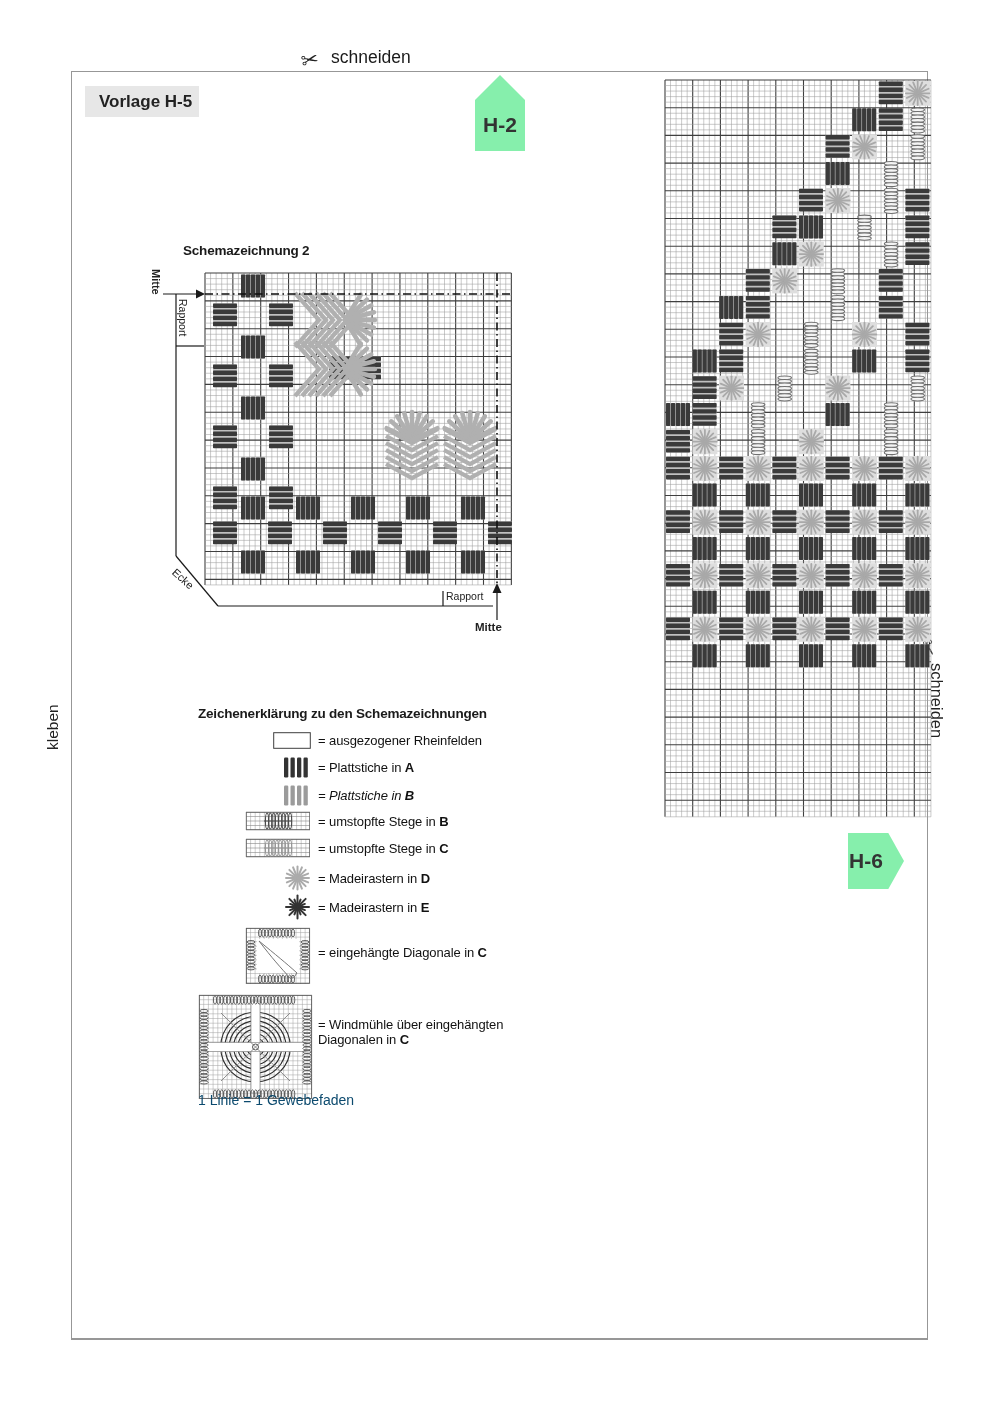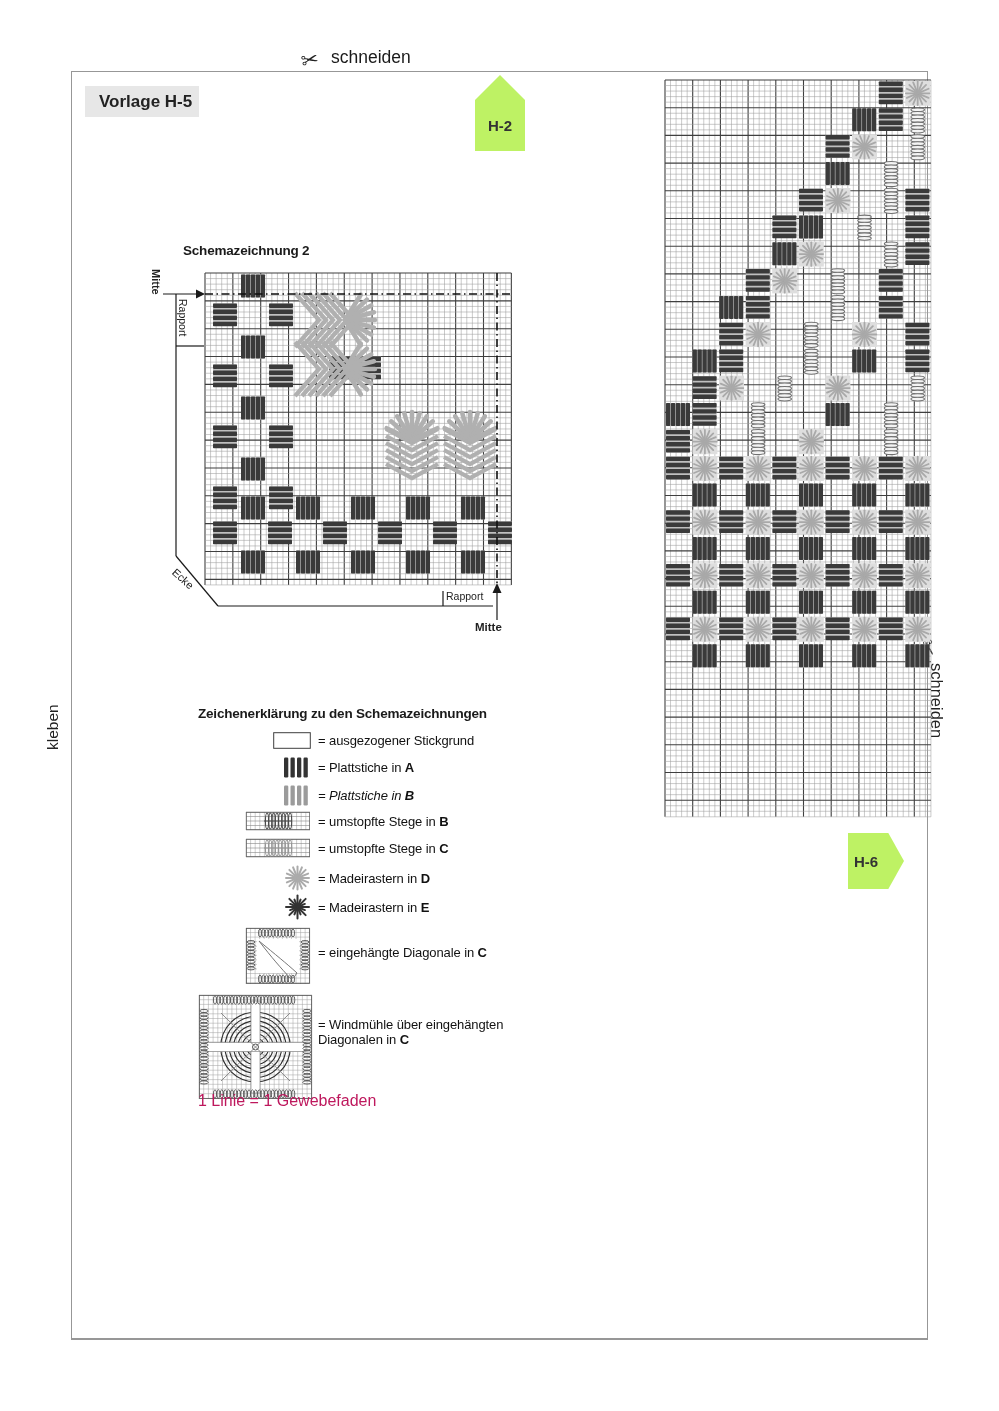--- a/index.html
+++ b/index.html
@@ -5,39 +5,39 @@
   html,body{margin:0;padding:0;background:#fff;}
   .sheet{position:relative;width:999px;height:1411px;background:#fff;overflow:hidden;
          font-family:"Liberation Sans",sans-serif;color:#1a1a1a;}
   .abs{position:absolute;}
   .frame{left:71px;top:71px;width:855px;height:1266px;border:1.5px solid #979797;border-bottom-width:2px;}
   .hdr-scissors{left:301px;top:48px;font-size:21px;transform:rotate(-12deg);color:#222;}
   .hdr-cut-text{left:331px;top:47px;font-size:17.5px;}
   .copyright{right:66px;top:54px;font-size:12px;letter-spacing:-.3px;color:#111;}
   .vorlage{left:85px;top:86px;width:114px;height:31px;background:#e7e7e7;
            font-weight:bold;font-size:17px;color:#222;line-height:31px;padding-left:14px;box-sizing:border-box;}
-  .tab{background:#bef264;color:#333;font-weight:bold;font-size:15px;display:flex;align-items:center;justify-content:center;}
+  .tab{background:#86efac;color:#333;font-weight:bold;font-size:21px;display:flex;align-items:center;justify-content:center;}
   .tab-h2{left:475px;top:75px;width:50px;height:76px;clip-path:polygon(50% 0,100% 33%,100% 100%,0 100%,0 33%);padding-top:24px;box-sizing:border-box;}
   .tab-h6{left:848px;top:833px;width:56px;height:56px;clip-path:polygon(0 0,72% 0,100% 50%,72% 100%,0 100%);padding-right:20px;box-sizing:border-box;}
   .vert{writing-mode:vertical-rl;}
   .kleben{left:44px;top:666px;height:84px;font-size:15.5px;color:#222;writing-mode:vertical-rl;transform:rotate(180deg);}
   .r-scissors{left:920px;top:636px;font-size:20px;transform:rotate(80deg);color:#222;}
   .r-cut{left:927px;top:663px;height:110px;font-size:16.5px;color:#222;}
   .diag-title{left:183px;top:243px;font-weight:bold;font-size:13.5px;letter-spacing:-.2px;}
   .lab{font-size:10.5px;color:#222;}
   .lab-b{font-weight:bold;font-size:11px;}
   .mitte-top{left:150px;top:269px;}
   .rapport-left{left:177px;top:299px;}
   .ecke{left:178px;top:566px;transform:rotate(42deg);transform-origin:left top;font-size:11px;}
   .rapport-bottom{left:446px;top:590px;}
   .mitte-bottom{left:475px;top:621px;font-size:11.5px;}
   .legend-title{left:198px;top:706px;font-weight:bold;font-size:13.5px;letter-spacing:-.2px;}
   .legend-text{position:absolute;font-size:13px;letter-spacing:-.1px;color:#111;}
   .legend-text b{font-weight:bold;}
-  .footnote{left:198px;top:1092px;font-size:16px;color:#be185d;}
+  .footnote{left:198px;top:1092px;font-size:14px;color:#0c4a6e;}
   svg{position:absolute;overflow:visible;}
 </style>
 </head>
 <body>
 
 <div class="sheet">
 
   <span class="abs hdr-scissors">✂</span>
   <span class="abs hdr-cut-text">schneiden</span>
 
@@ -422,21 +422,21 @@
   <div class="abs lab rapport-bottom">Rapport</div>
   <div class="abs lab lab-b mitte-bottom">Mitte</div>
 
   <div class="abs legend-title">Zeichenerklärung zu den Schemazeichnungen</div>
   <div id="legend-rows">
       <svg width="38" height="17" style="left: 273px; top: 732px; position: absolute;">
         <g>
           <rect x="0.7" y="0.7" width="36.6" height="15.6" fill="#fff" stroke="#3f3f3f" stroke-width="1"></rect>
         </g>
       </svg>
-      <div class="legend-text" style="left: 318px; top: 733px;"><span>= ausgezogener Stickgrund</span></div>
+      <div class="legend-text" style="left: 318px; top: 733px;"><span>= ausgezogener Rheinfelden</span></div>
       <svg width="26" height="21" style="left: 284px; top: 757px; position: absolute;">
         <g>
           <rect x="0" y="0.5" width="4.3" height="20" rx="1.2" fill="#333"></rect>
           <rect x="6.5" y="0.5" width="4.3" height="20" rx="1.2" fill="#333"></rect>
           <rect x="13" y="0.5" width="4.3" height="20" rx="1.2" fill="#333"></rect>
           <rect x="19.5" y="0.5" width="4.3" height="20" rx="1.2" fill="#333"></rect>
         </g>
       </svg>
       <div class="legend-text" style="left: 318px; top: 760px;"><span>= Plattstiche in </span><b>A</b></div>
       <svg width="26" height="21" style="left: 284px; top: 785px; position: absolute;">

